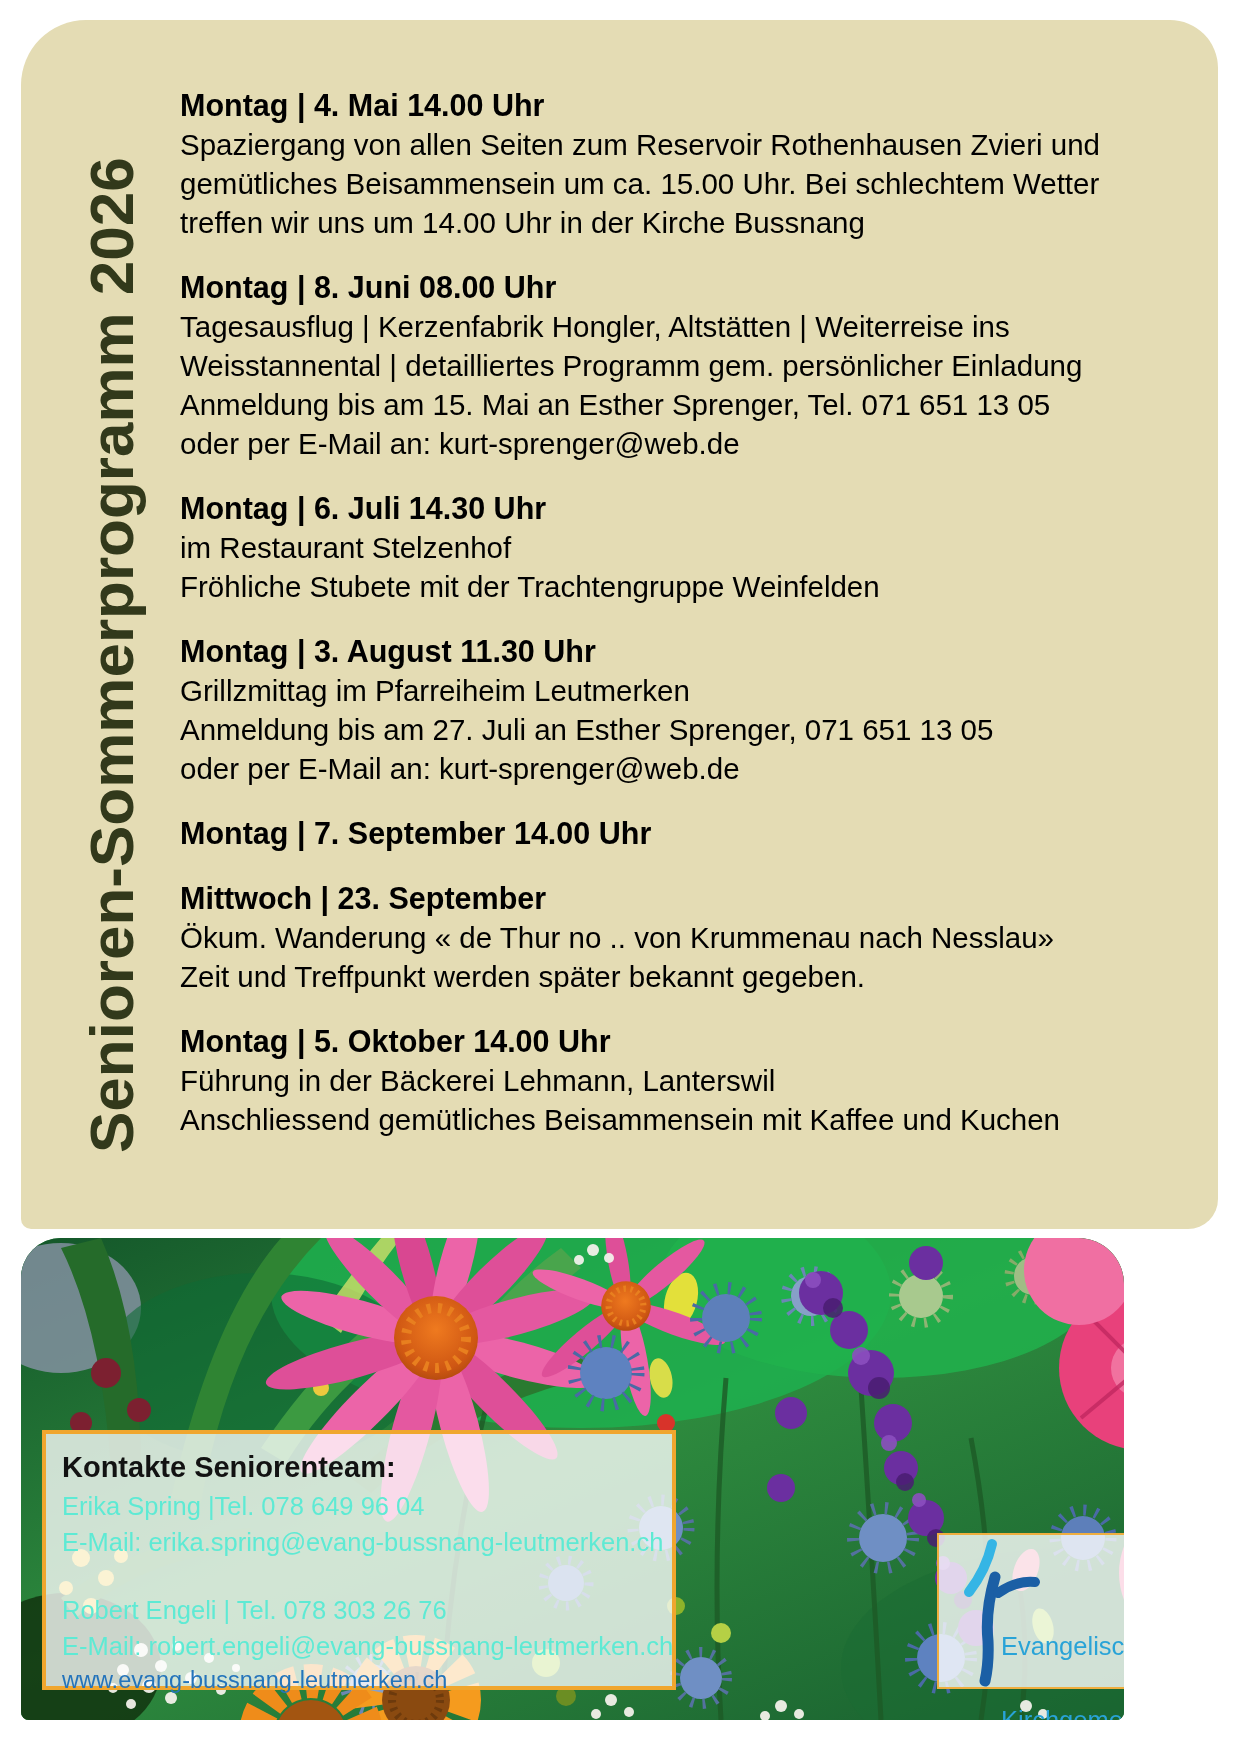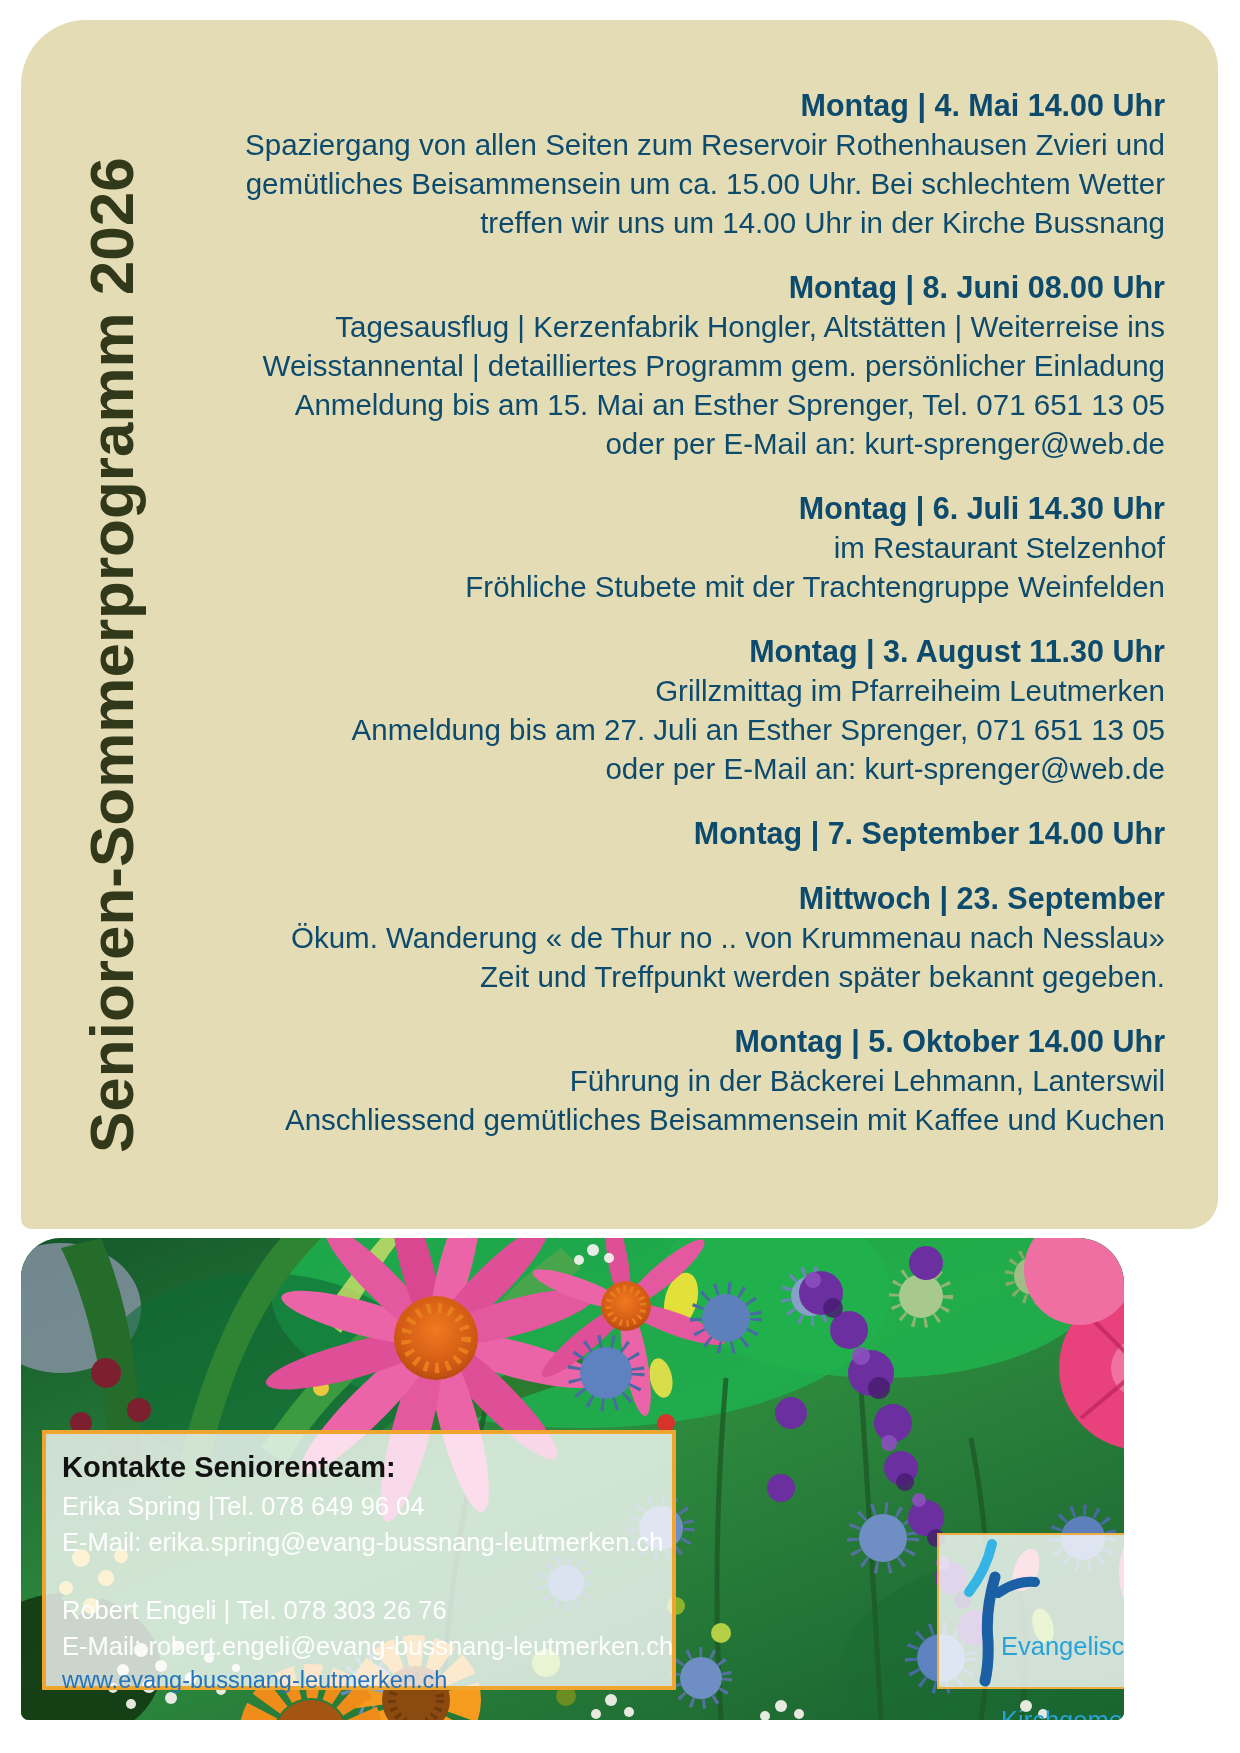--- a/index.html
+++ b/index.html
@@ -14,42 +14,42 @@
     background:#e4dcb4;border-radius:65px 48px 30px 10px;
   }
   .vertical-title{
     position:absolute;left:50px;top:85px;width:82px;height:1100px;
     writing-mode:vertical-rl;transform:rotate(180deg);
     text-align:center;line-height:82px;white-space:nowrap;
     font-size:62px;font-weight:700;color:#32391b;letter-spacing:0px;
   }
   .events{
     position:absolute;top:66px;right:53px;width:985px;
-    text-align:right;color:#0c4a6e;
+    text-align:left;color:#000000;
   }
   .event{margin-bottom:26px;}
   .event-header{font-weight:700;font-size:30.5px;line-height:39px;white-space:nowrap;}
   .event-line{font-size:29.5px;line-height:39px;white-space:nowrap;}
 
   
   .photo{
     position:absolute;left:21px;top:1238px;width:1103px;height:482px;
     border-radius:40px 46px 8px 8px;overflow:hidden;background:#1d7a35;
   }
   .photo > svg{position:absolute;left:0;top:0;}
 
   
   .contact-card{
     position:absolute;left:21px;top:192px;width:634px;height:260px;
     box-sizing:border-box;border:4px solid #f0a62e;
     background:rgba(255,255,255,0.78);
     padding:12px 0 0 16px;
   }
   .contact-heading{font-size:29px;font-weight:700;color:#121212;line-height:42px;white-space:nowrap;}
-  .contact-line{font-size:25.5px;color:#ffffff;line-height:36px;white-space:nowrap;}
+  .contact-line{font-size:25.5px;color:#5eead4;line-height:36px;white-space:nowrap;}
   .gap-above{margin-top:32px;}
   .contact-website{display:block;font-size:23.5px;color:#2474bb;line-height:33px;text-decoration:none;white-space:nowrap;cursor:pointer;}
 
   
   .logo-card{
     position:absolute;left:916px;top:295px;width:242px;height:156px;
     box-sizing:border-box;border:2px solid #efae3f;
     background:rgba(255,255,255,0.8);
   }
   .logo-cross{position:absolute;left:6px;top:2px;}

